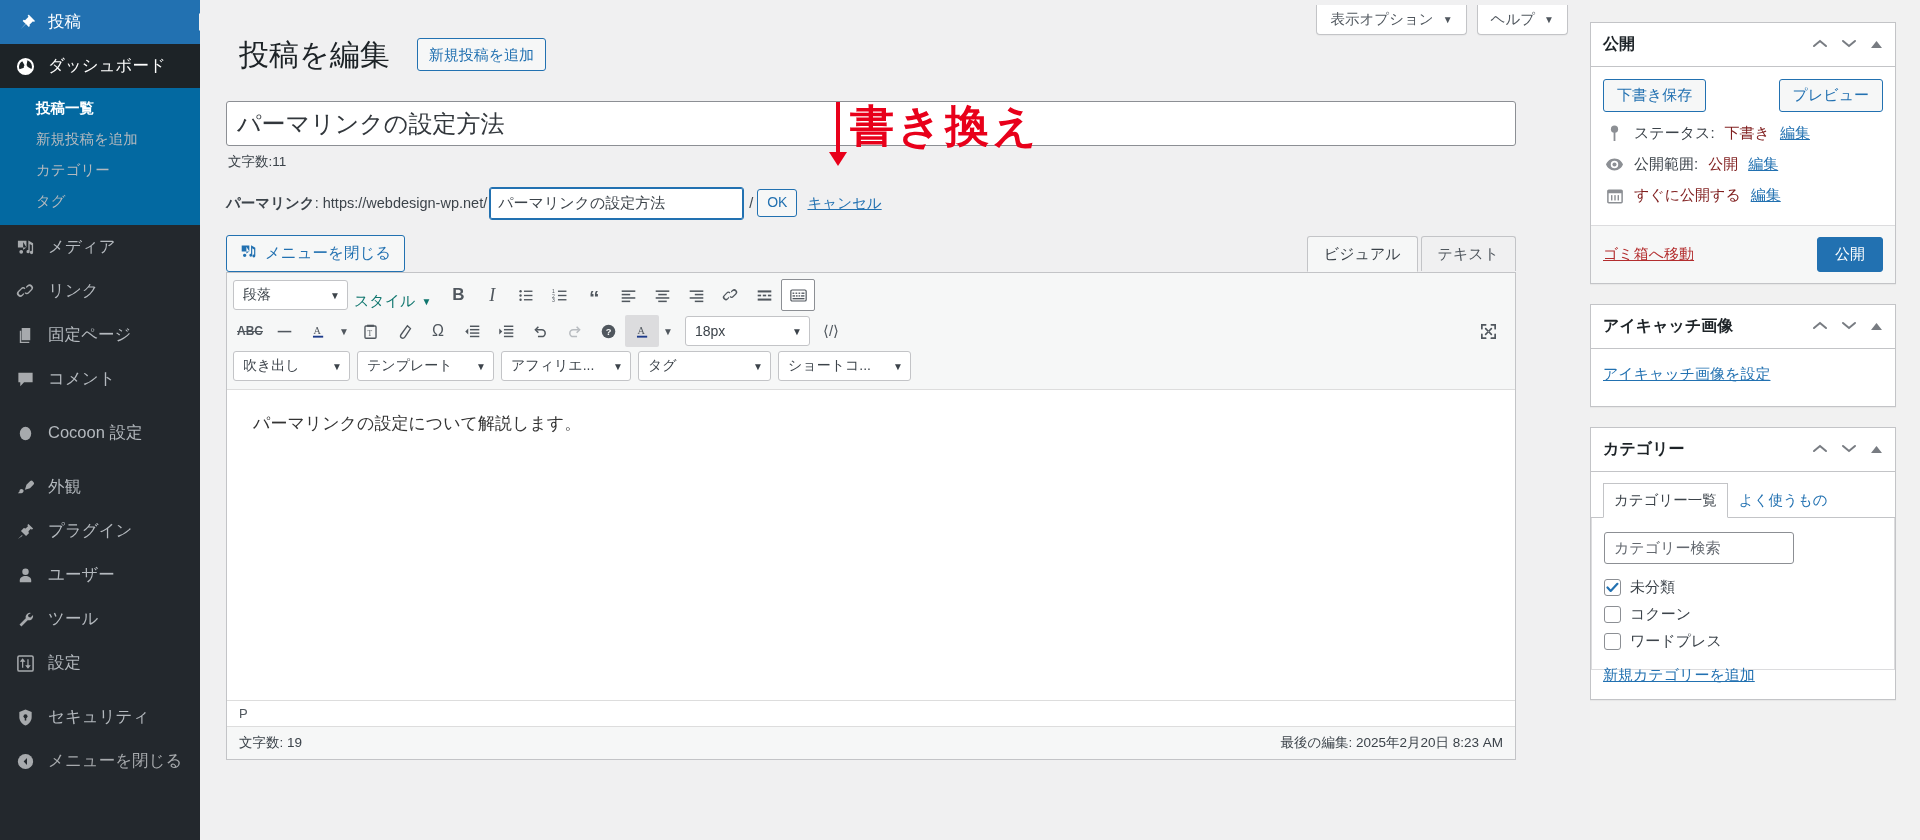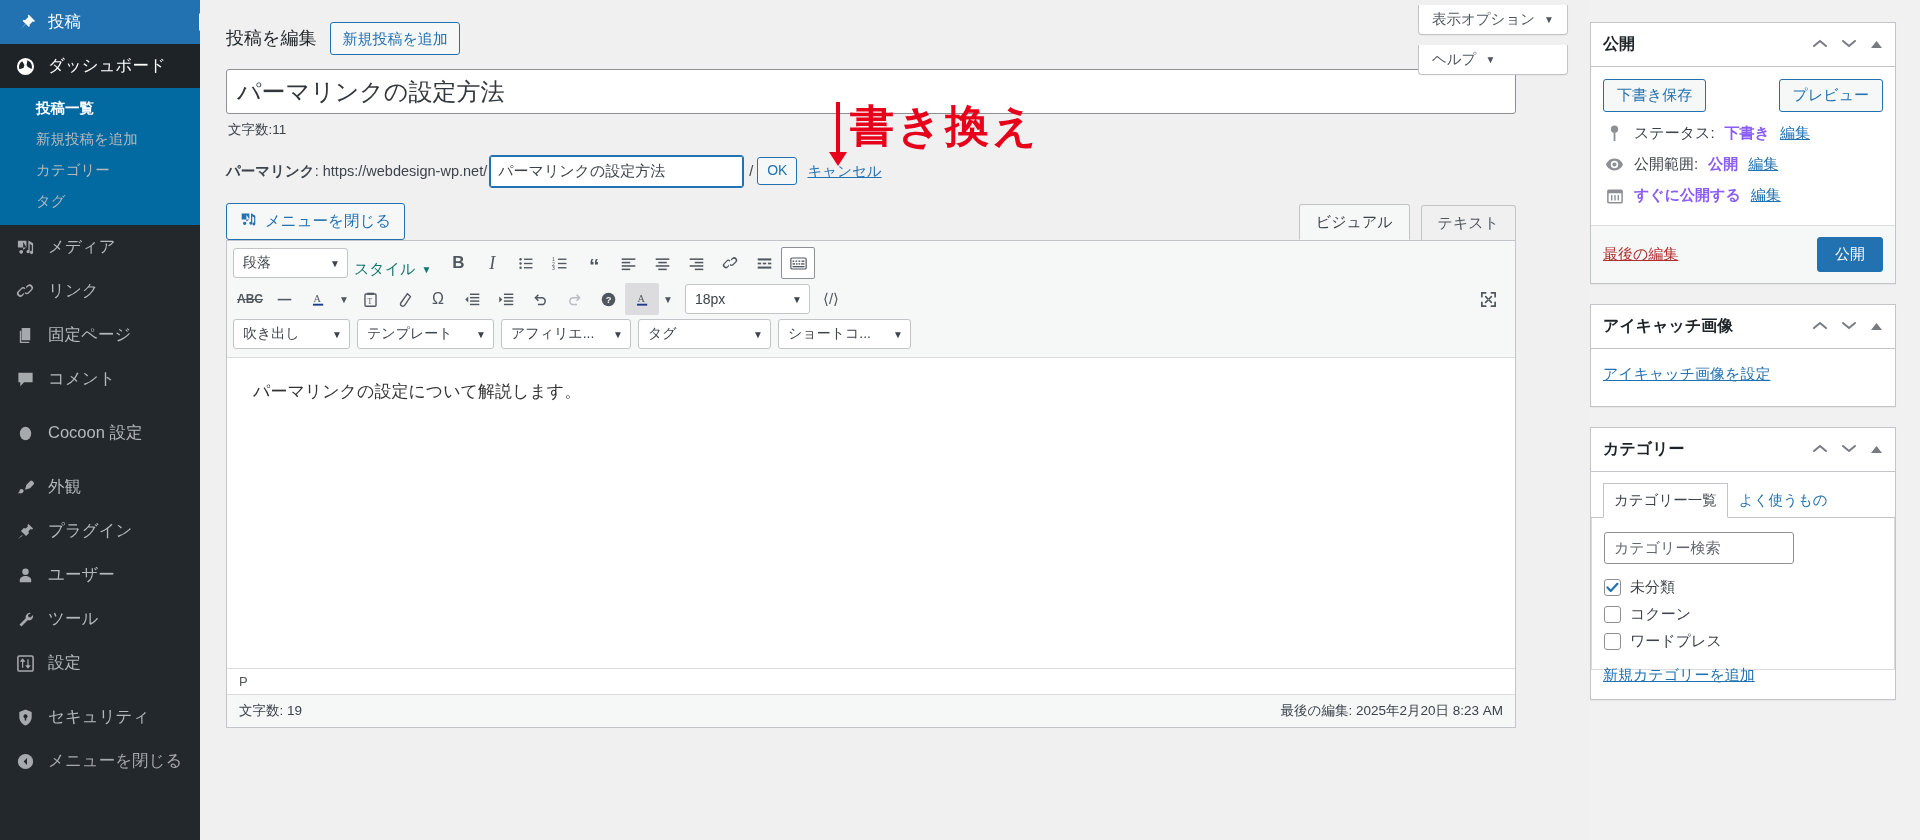--- a/index.html
+++ b/index.html
@@ -33,31 +33,31 @@
   .submenu { background:#0369a1; padding:5px 0 8px 0; }
   .submenu a {
     display:block; padding:6px 0 6px 36px; color:#b4b9be; font-size:14.5px; text-decoration:none;
   }
   .submenu a.current { color:#fff; font-weight:bold; }
   .menu-sep { height:10px; }
   .collapse { color:#a7aaad; }
 
   
   .mainwrap { flex:1 1 auto; position:relative; background:#f0f0f1; }
-  .screen-meta { position:absolute; top:5px; right:22px; display:flex; gap:10px;flex-direction:column; }
+  .screen-meta { position:absolute; top:5px; right:22px; display:flex; gap:10px; }
   .meta-btn {
     background:#fff; border:1px solid #c3c4c7; border-top:none;
     border-radius:0 0 4px 4px; padding:5px 13px; font-size:14.5px; color:#50575e;
     display:flex; align-items:center; gap:9px; box-shadow:0 1px 1px rgba(0,0,0,.04);
   }
   .meta-btn .caret { font-size:10px; color:#50575e; }
 
   .inner { padding:22px 26px 0 26px; }
   .titlerow { display:flex; align-items:center; gap:14px; margin-bottom:14px; }
-  h1.page-title { font-size:18px; font-weight:400; color:#1d2327; margin:0; line-height:1.3; }
+  h1.page-title { font-size:30px; font-weight:400; color:#1d2327; margin:13px; line-height:1.3; }
   .add-new {
     border:1px solid #2271b1; color:#2271b1; background:#f6f7f7;
     border-radius:3px; padding:5px 11px; font-size:15px; line-height:1.4;
   }
 
   .title-input {
     width:1290px; height:45px; border:1px solid #8c8f94; background:#fff;
     border-radius:3px; font-size:24px; color:#32373c; padding:0 10px;
     display:flex; align-items:center; font-family:inherit;
   }
@@ -95,21 +95,21 @@
     border-top:14px solid #e8001a;
   }
 
   
   .editor-wrap { width:1290px; margin-top:14px; position:relative; }
   .media-row { display:flex; align-items:flex-end; justify-content:space-between; }
   .add-media {
     border:1px solid #2271b1; color:#2271b1; background:#f6f7f7; border-radius:3px;
     padding:7px 13px; font-size:15.5px; display:flex; align-items:center; gap:8px;
   }
-  .ed-tabs { display:flex; align-items:flex-end; gap:12px; }
+  .ed-tabs { display:flex; align-items:flex-start; gap:4px; }
   .ed-tab {
     border:1px solid #c3c4c7; border-bottom:none; background:#f0f0f1;
     padding:8px 16px 7px; font-size:15px; color:#50575e; margin-left:-1px;
     border-radius:3px 3px 0 0;
   }
   .ed-tab.active { background:#f6f7f7; color:#3c434a; border-bottom:1px solid #f6f7f7; position:relative; z-index:2;}
 
   .ed-box { border:1px solid #c3c4c7; background:#fff; }
   .toolbars { background:#f6f7f7; border-bottom:1px solid #ddd; padding:4px 6px 2px; }
   .tbrow { display:flex; align-items:center; gap:0; padding:2px 0; min-height:36px; position:relative;}
@@ -149,21 +149,21 @@
   .box-h .ctrls span { font-size:13px; line-height:1; }
   .box-in { padding:12px 12px 14px; }
 
   .pub-top { display:flex; justify-content:space-between; align-items:center; margin-bottom:6px; }
   .btn-sec {
     border:1px solid #2271b1; color:#2271b1; background:#f6f7f7; border-radius:3px;
     padding:6px 13px; font-size:15px;
   }
   .pub-line { display:flex; align-items:center; gap:10px; padding:6px 0 6px 2px; font-size:15px; color:#3c434a; }
   .pub-line .pi { width:19px; flex:0 0 19px; display:flex; justify-content:center; color:#8c8f94; }
-  .pub-line b { font-weight:bold; color:#8b5cf6; }
+  .pub-line b { font-weight:normal; color:#7f1d1d; }
   .editlink { color:#2271b1; text-decoration:underline; }
   .pub-foot {
     display:flex; align-items:center; justify-content:space-between;
     background:#f6f7f7; border-top:1px solid #dcdcde; padding:11px 12px;
   }
   .trash { color:#b32d2e; text-decoration:underline; font-size:15px; }
   .btn-primary { background:#2271b1; color:#fff; border:1px solid #2271b1; border-radius:3px; padding:7px 17px; font-size:15px; }
 
   .ft-link { color:#2271b1; text-decoration:underline; font-size:15px; }
 
@@ -657,21 +657,21 @@
                 <rect x="4.5" y="8" width="1.6" height="6"></rect>
                 <rect x="8.2" y="8" width="1.6" height="6"></rect>
                 <rect x="11.9" y="8" width="1.6" height="6"></rect>
               </svg>
           </span>
           <b>すぐに公開する</b>
           <span class="editlink">編集</span>
         </div>
       </div>
       <div class="pub-foot">
-        <span class="trash">最後の編集</span>
+        <span class="trash">ゴミ箱へ移動</span>
         <span class="btn-primary">公開</span>
       </div>
     </section>
 
     <section class="box">
       <div class="box-h">
         <h2>アイキャッチ画像</h2>
         <div class="ctrls">
           <span>
             <svg width="16" height="11" viewBox="0 0 16 11" fill="none" stroke="#787c82" stroke-width="2" stroke-linecap="round">

